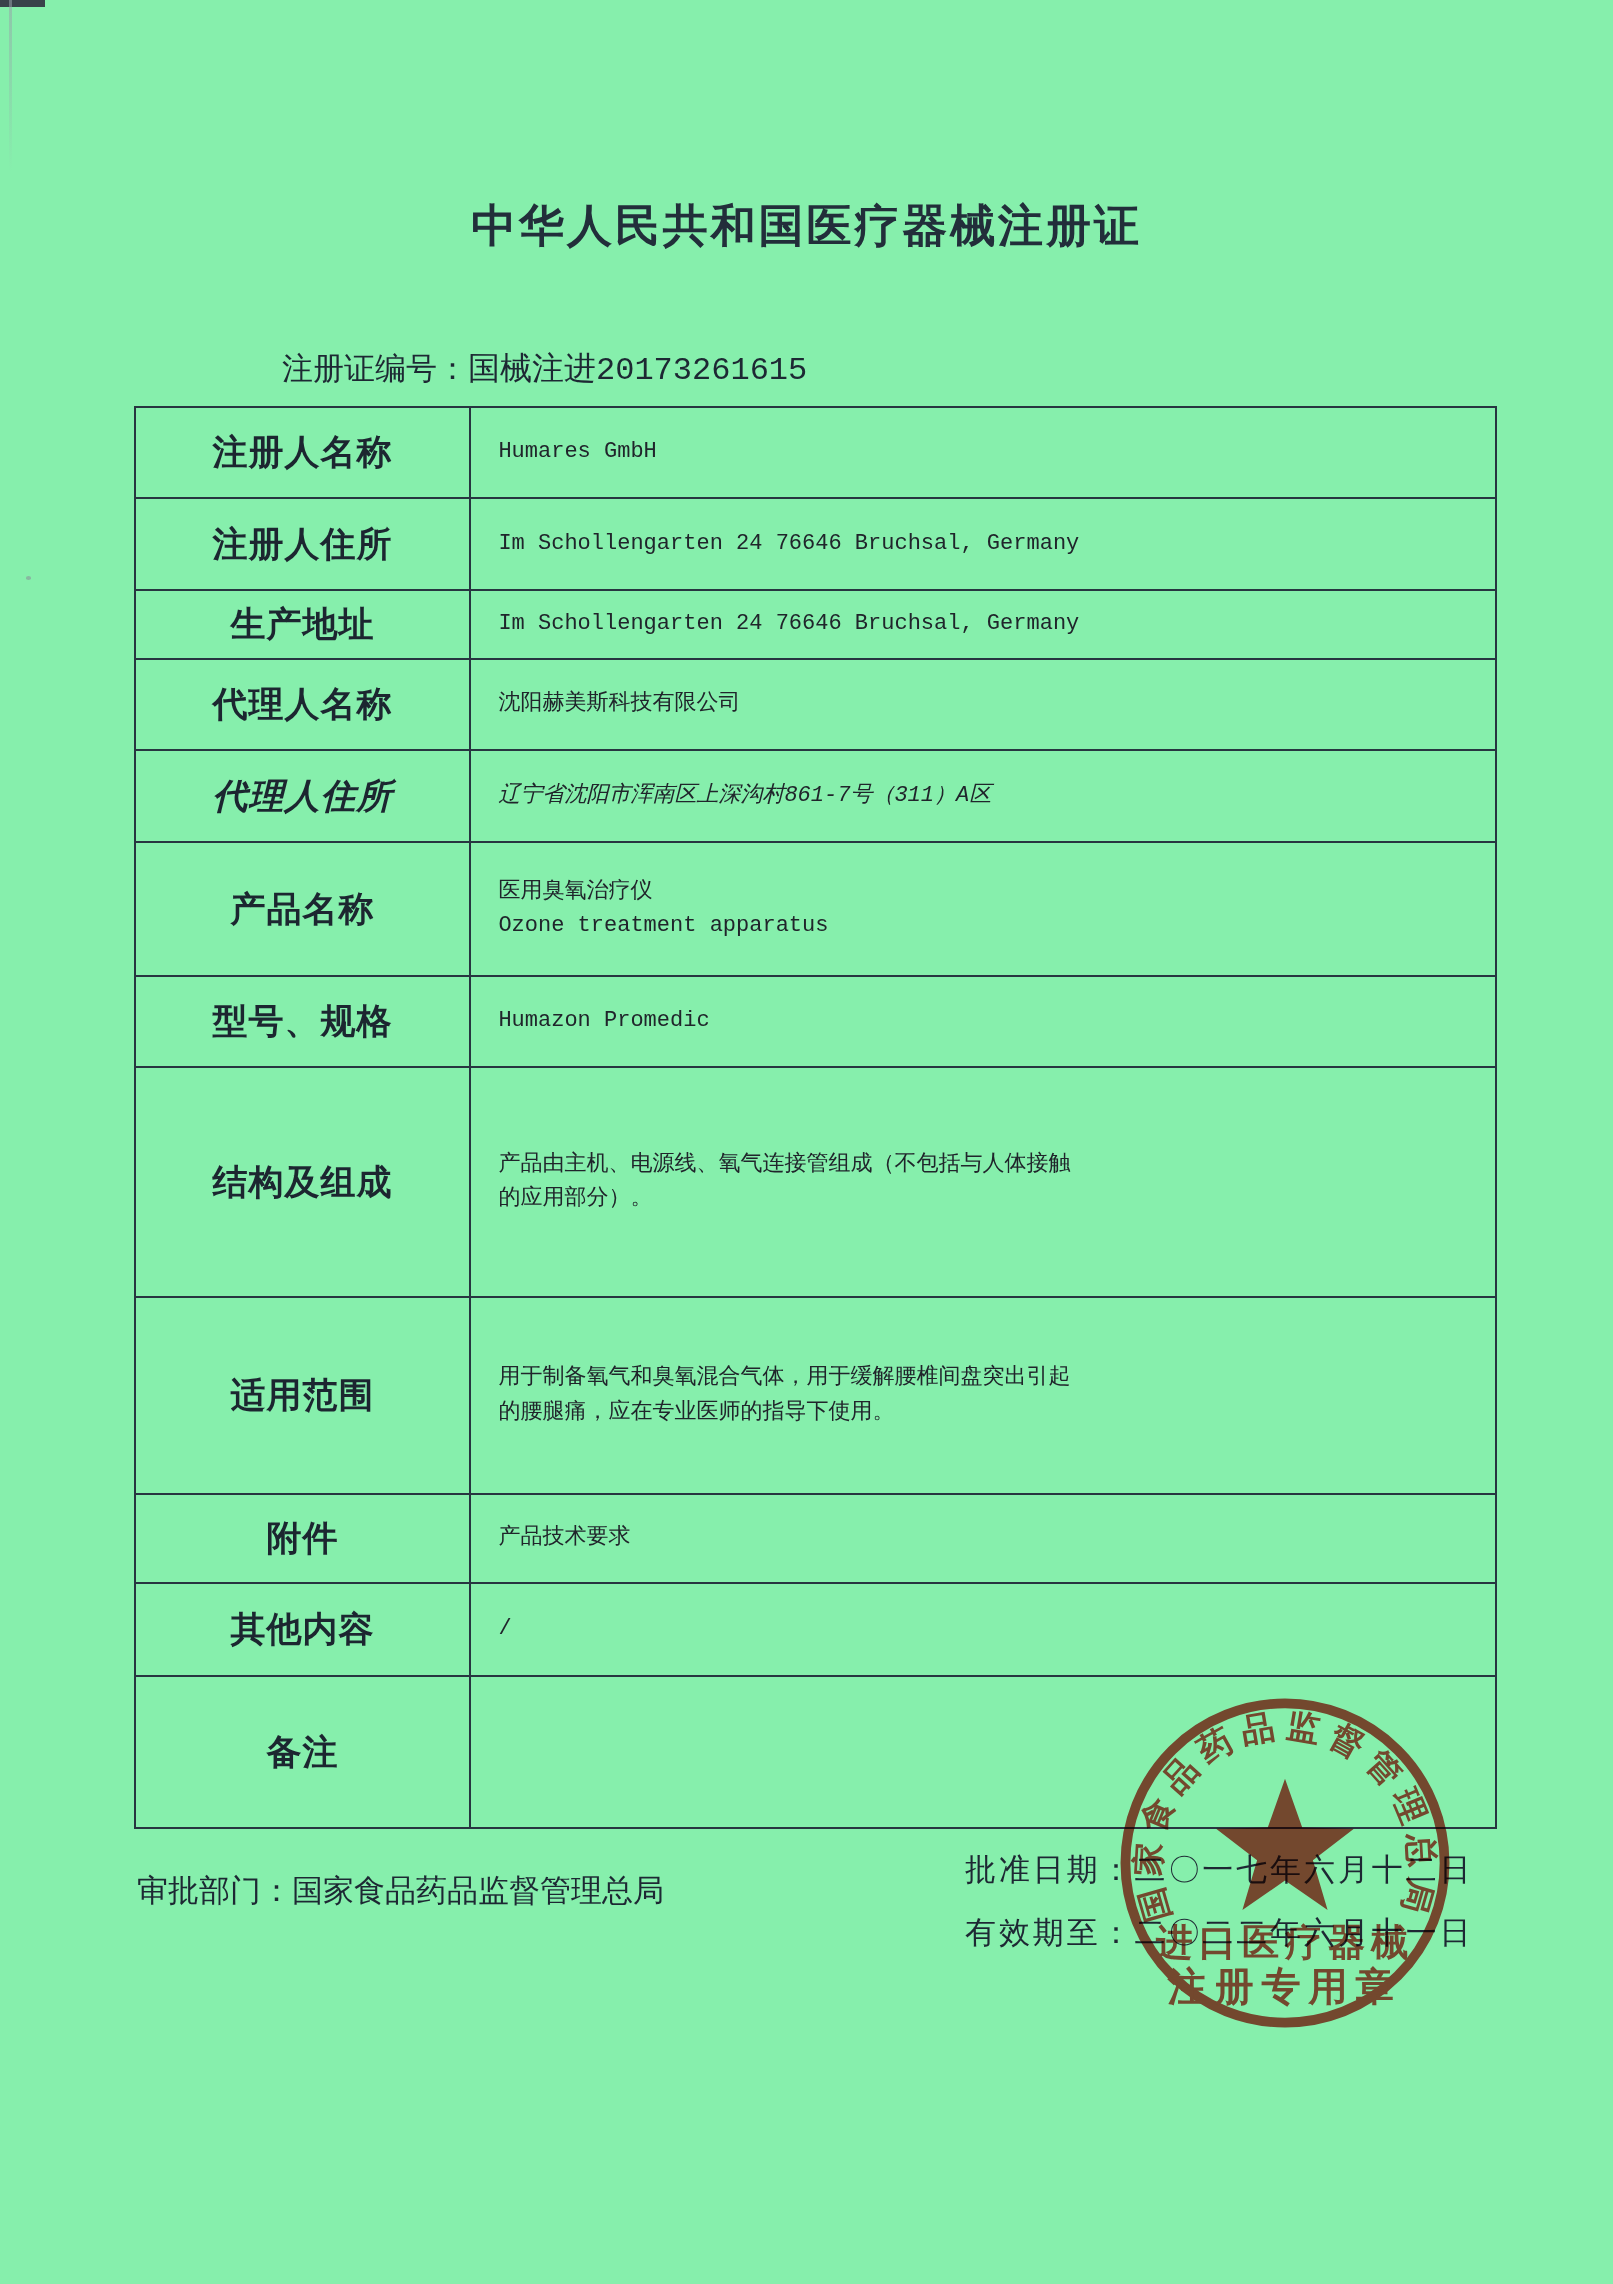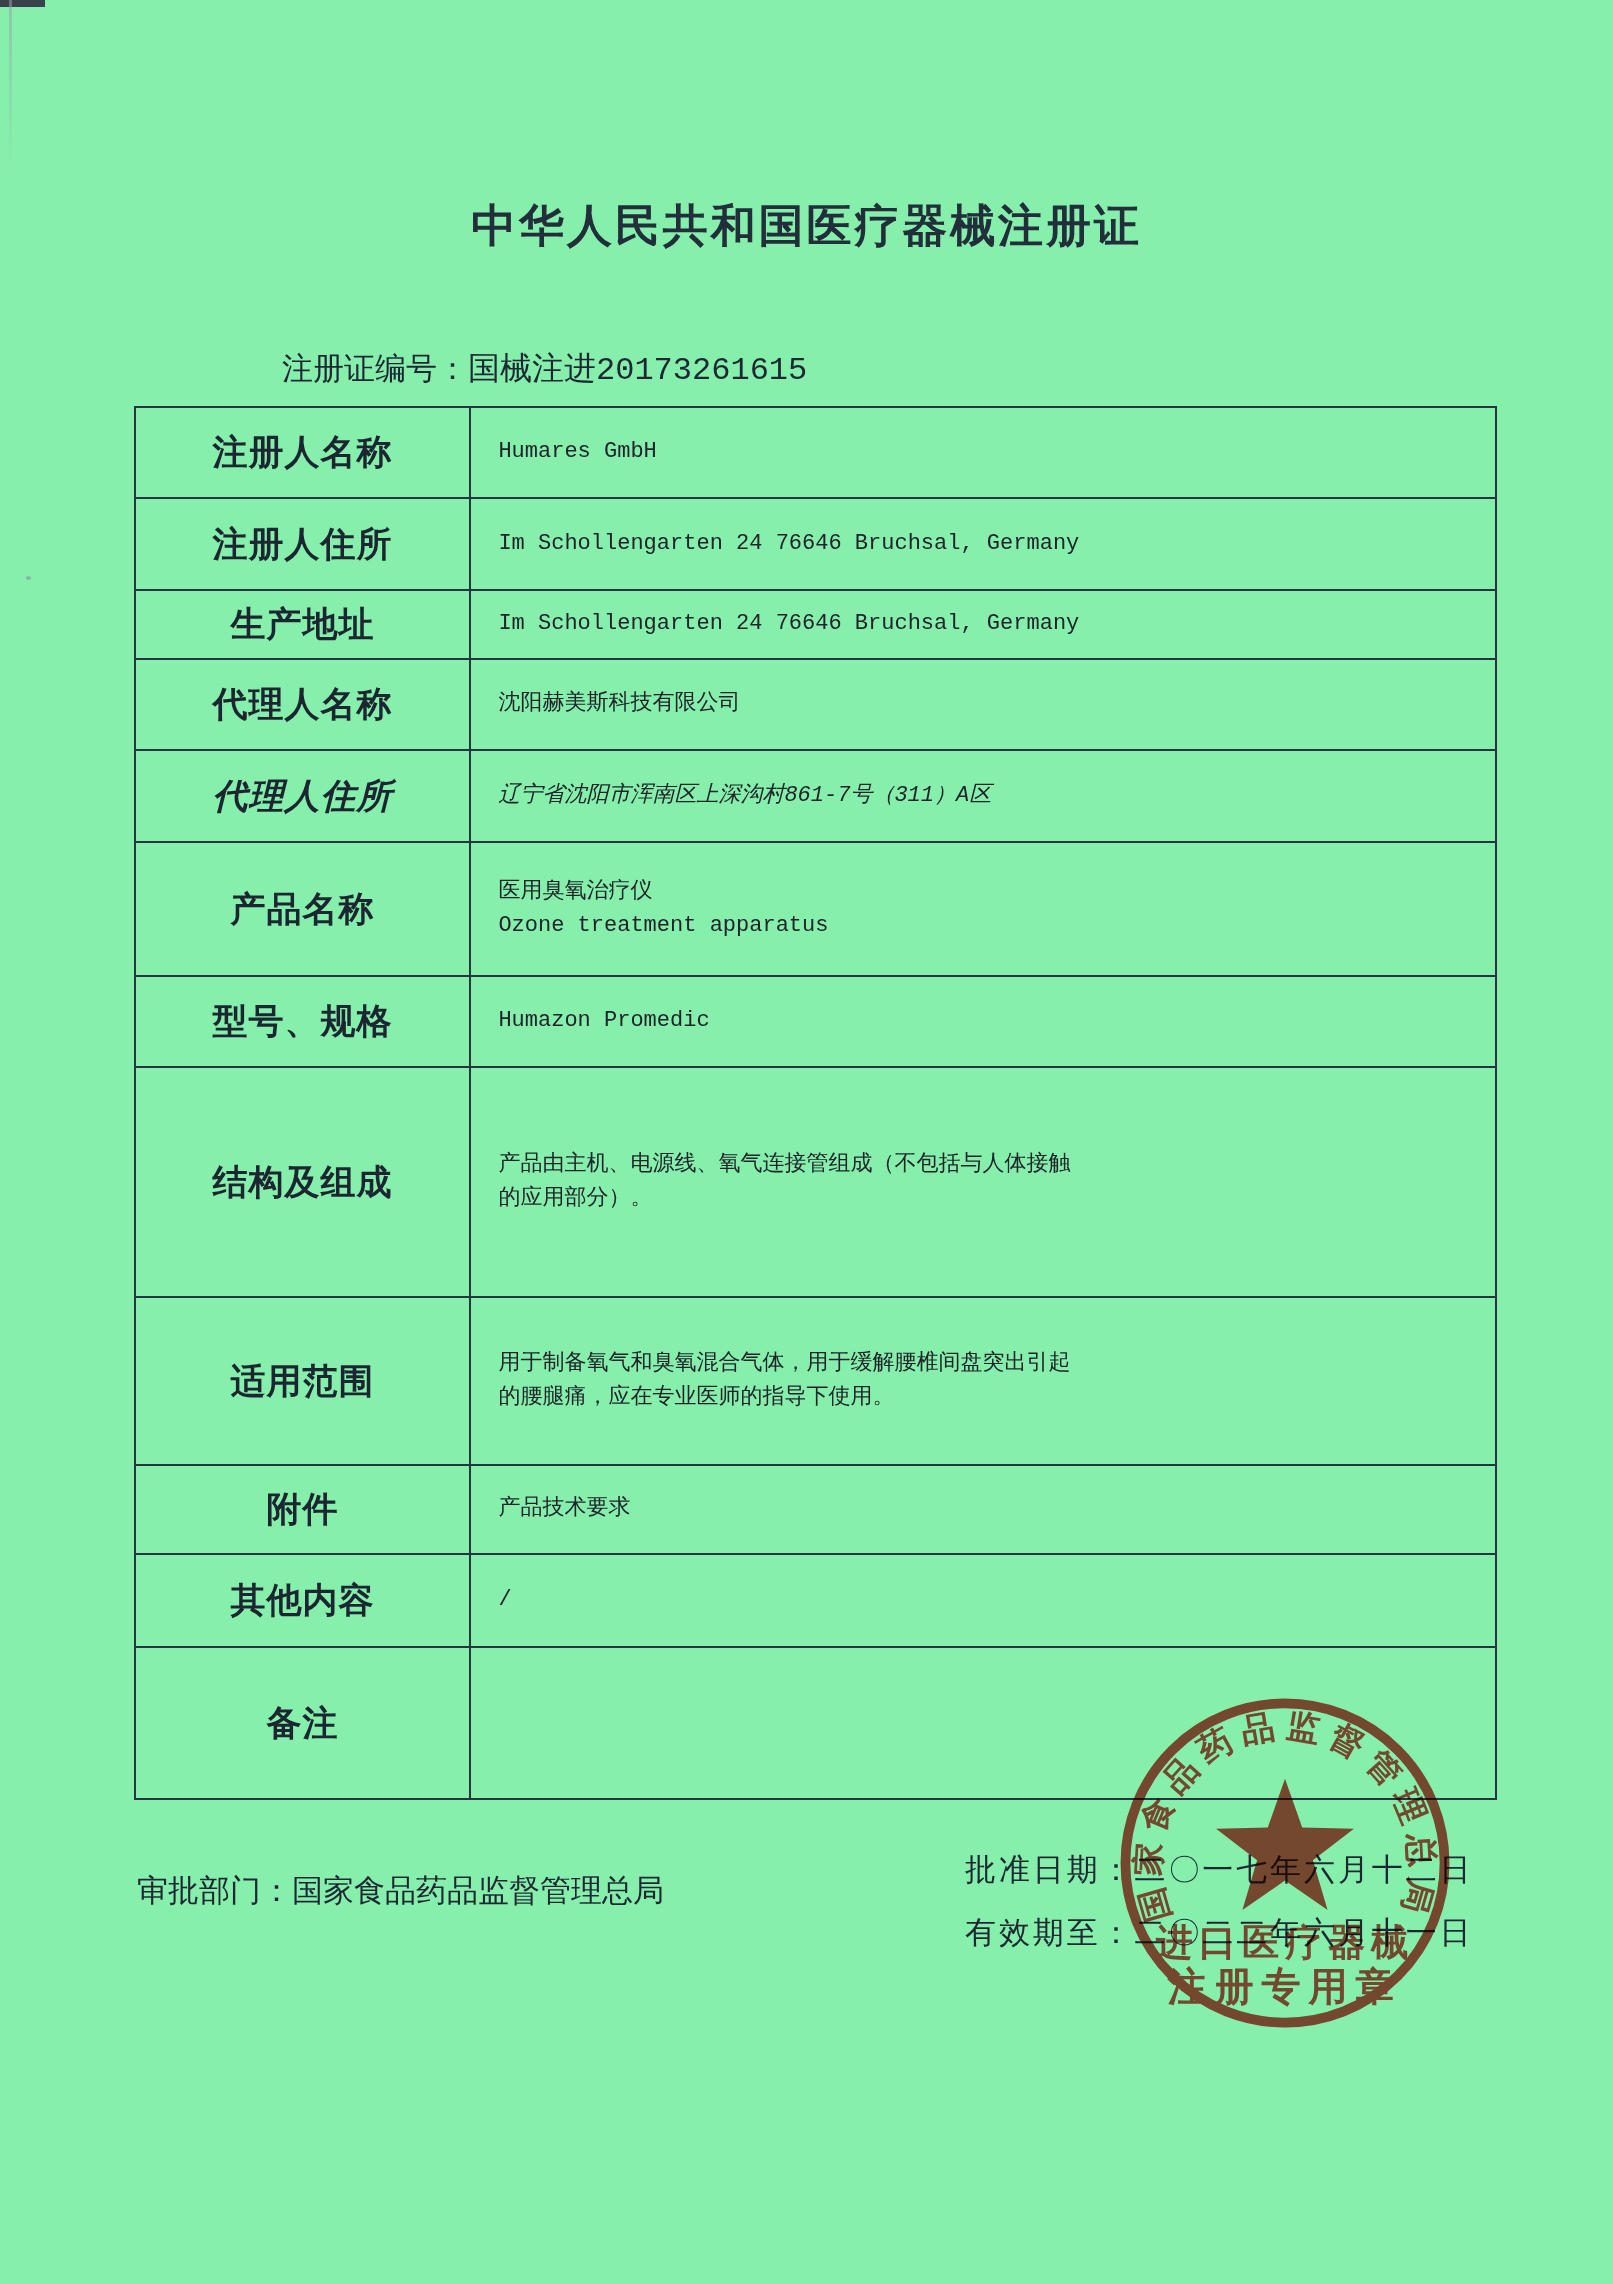--- a/index.html
+++ b/index.html
@@ -19,21 +19,21 @@
   
   table.cert{position:absolute;left:134px;top:406px;width:1363px;border-collapse:collapse;
              table-layout:fixed;}
   table.cert td{border:2.9px solid #273540;vertical-align:middle;}
   td.lbl{width:331px;text-align:center;font-size:35px;font-weight:bold;
          letter-spacing:1px;color:#1c2630;}
   td.val{font-size:22px;line-height:1.55;padding:5.9px 21.6px 5.9px 27.4px;white-space:pre-wrap;
          font-family:"Liberation Mono","DejaVu Sans Mono",monospace;color:#20252b;}
   tr.r1{height:91px;} tr.r2{height:92px;} tr.r3{height:69px;} tr.r4{height:91px;}
   tr.r5{height:92px;font-style:italic;} tr.r6{height:134px;} tr.r7{height:91px;} tr.r8{height:230px;}
-  tr.r9{height:168px;} tr.r10{height:89px;} tr.r11{height:93px;} tr.r12{height:152px;}
+  tr.r9{height:197px;} tr.r10{height:89px;} tr.r11{height:93px;} tr.r12{height:152px;}
   
   .footer-line{position:absolute;font-size:31px;white-space:nowrap;color:#1d2833;}
   .dept{left:137px;top:1870px;}
   .date1{left:965px;top:1849px;letter-spacing:2.9px;}
   .date2{left:965px;top:1912px;letter-spacing:2.9px;}
   
   .stamp{position:absolute;left:1099px;top:1677px;width:372px;height:372px;
          mix-blend-mode:multiply;opacity:.9;}
   .stamp text{font-family:"Liberation Serif","DejaVu Serif",serif;font-weight:bold;}
 </style>

